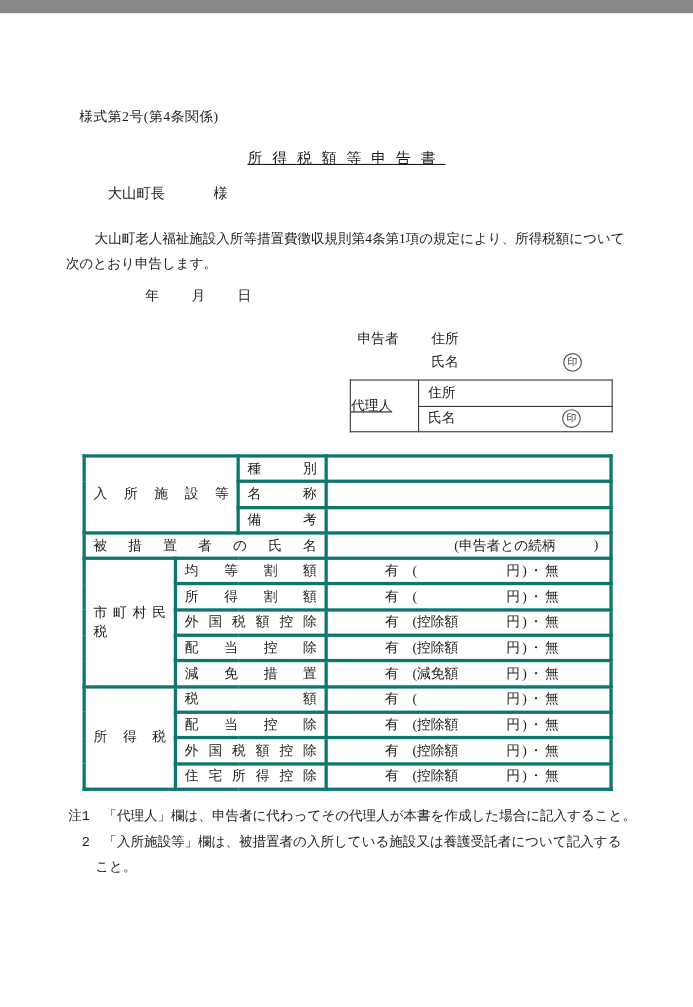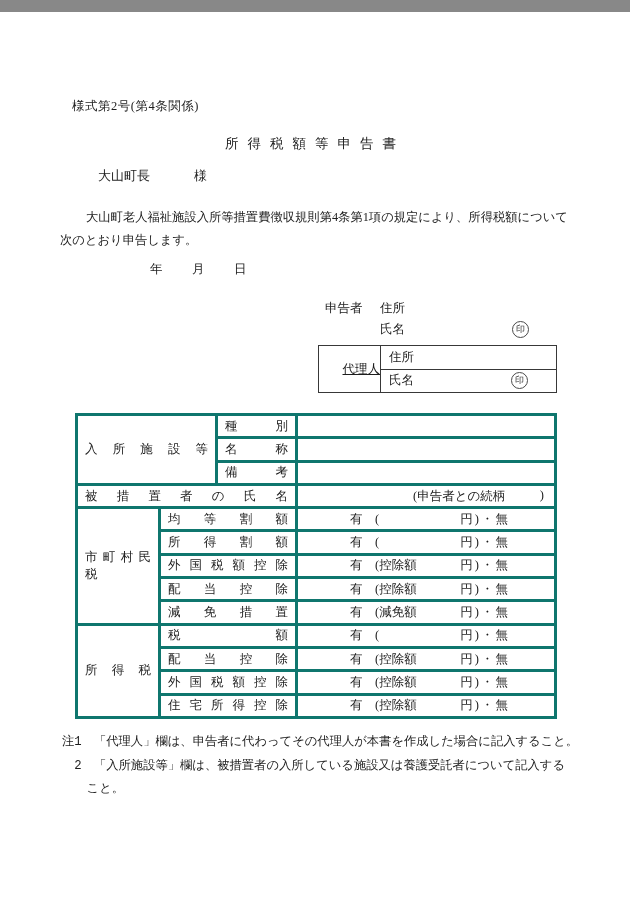--- a/index.html
+++ b/index.html
@@ -9,43 +9,43 @@
     width:630px; height:915px;
     margin:12px auto;
     background:#ffffff;
     color:#1d1d1d;
     font-family:"Liberation Serif","DejaVu Serif",serif;
     font-size:12.5px;
     overflow:hidden;
   }
   .abs { position:absolute; }
   #form-number { left:72px; top:86px; font-size:12.5px; letter-spacing:0.5px; }
-  #doc-title   { left:0; right:0; top:123px; text-align:center; font-size:13.5px; letter-spacing:9px; }
+  #doc-title   { left:0; right:0; top:123px; text-align:center; font-size:13.5px; letter-spacing:9px;text-decoration:underline; }
   #addressee   { left:98px; top:155px; font-size:13px; }
   #addressee .gap { display:inline-block; width:44px; }
   #body-par    { left:60px; top:194px; width:520px; line-height:23px; font-size:12.3px; }
   #body-par .l1 { text-indent:26px; white-space:nowrap; }
   #body-par .l2 { white-space:nowrap; }
-  #date-line   { left:150px; top:249px; font-size:12.5px; letter-spacing:1.5px; white-space:pre; }
+  #date-line   { left:132px; top:249px; font-size:12.5px; letter-spacing:1.5px; white-space:pre; }
 
   
   #declarant { left:325px; top:286px; width:232px; }
-  .d-row { display:flex; align-items:center; height:21px; }
+  .d-row { display:flex; align-items:center; height:21px;gap:12px; }
   .d-role { width:55px; }
   .seal {
     display:inline-flex; align-items:center; justify-content:center;
     width:17px; height:17px; border:1px solid #4a4a4a; border-radius:50%;
     font-size:9px; line-height:1; color:#333; flex:0 0 auto;
   }
   .d-seal { margin-left:auto; margin-right:28px; }
 
   
   #agent-table { left:318px; top:333px; width:239px; border-collapse:collapse; table-layout:fixed; }
   #agent-table td { border:1px solid #383838; height:23.5px; font-size:12.5px; vertical-align:middle; }
-  #agent-table .a-role { width:62px; text-align:right;text-decoration:underline; }
+  #agent-table .a-role { width:62px; text-align:left;text-decoration:underline; }
   #agent-table .a-cell { padding-left:8px; }
   .a-flex { display:flex; align-items:center; }
   .a-seal { margin-left:auto; margin-right:28px; }
 
   
   #main-table { left:75px; top:401px; width:482px; border-collapse:collapse; table-layout:fixed; }
   #main-table td { border:3px solid #0f766e; height:23.3px; font-size:12.5px; vertical-align:middle; }
   .jus { text-align:justify; text-align-last:justify; padding:0 7px; }
   .val { padding:0; }
   .vflex { display:flex; align-items:flex-start; width:100%;gap:28px; }

